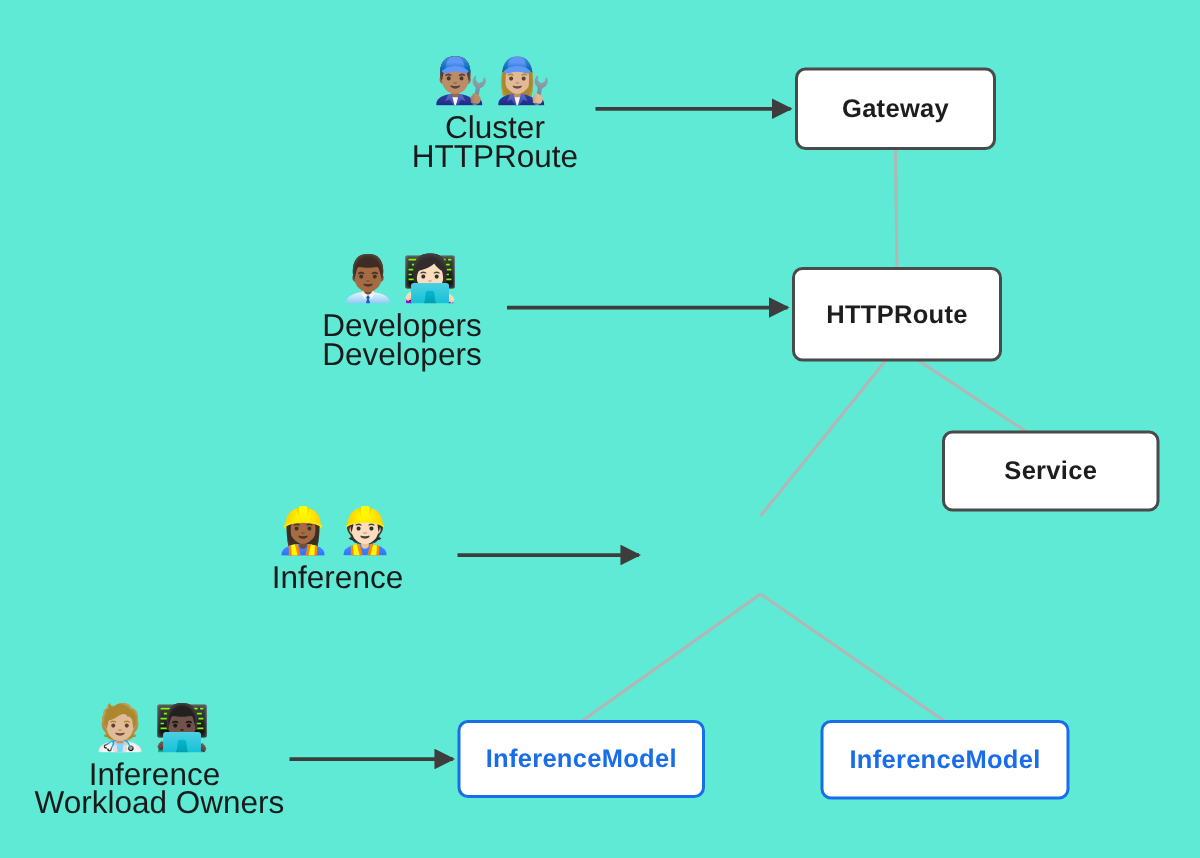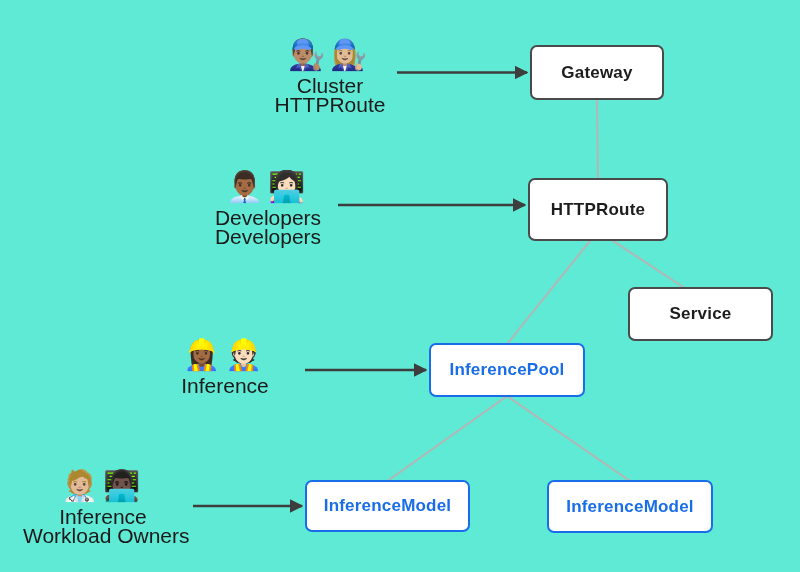--- a/index.html
+++ b/index.html
@@ -101,23 +101,20 @@
 
   <div class="node resource" id="node-gateway">
     <span>Gateway</span>
   </div>
   <div class="node resource" id="node-httproute">
     <span>HTTPRoute</span>
   </div>
   <div class="node resource" id="node-service">
     <span>Service</span>
   </div>
-  <div class="node extension" id="node-inferencepool">
-    <span>InferencePool</span>
-  </div>
   <div class="node extension" id="node-inferencemodel-1">
     <span>InferenceModel</span>
   </div>
   <div class="node extension" id="node-inferencemodel-2">
     <span>InferenceModel</span>
   </div>
 
   <div class="persona" id="persona-cluster-operators">
     <span class="emoji">👨🏽‍🔧👩🏼‍🔧</span>
     <span class="line">Cluster</span>

